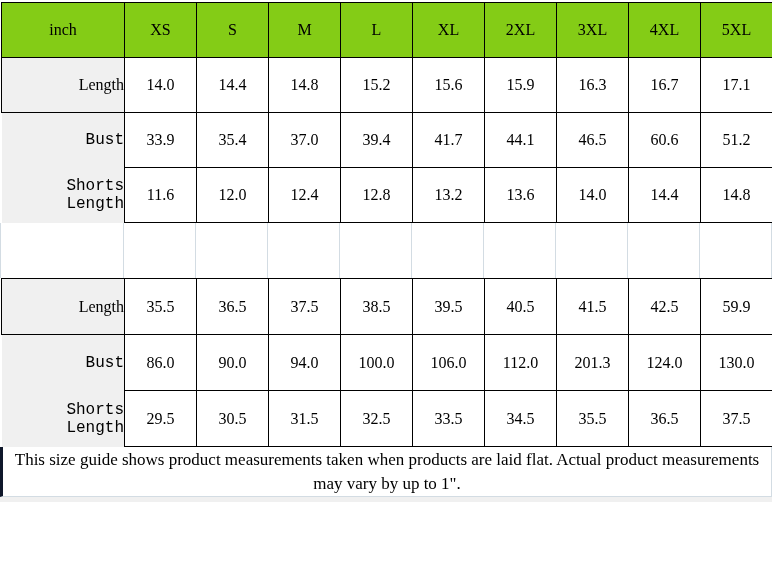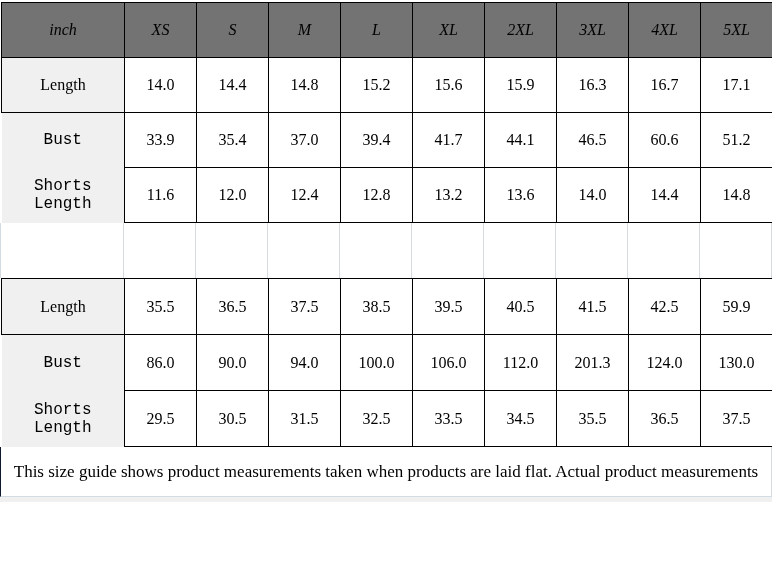--- a/index.html
+++ b/index.html
@@ -15,36 +15,36 @@
     width:769px; margin-left:1px;
   }
   .c-label { width:123px; }
   .c-size  { width:72px;  }
   table.size th, table.size td {
     border:1.5px solid #000000;
     text-align:center; vertical-align:middle;
     font-size:16px; font-weight:normal; padding:0;
     background:#ffffff;
   }
-  table.size th { background:#737373;font-style:italic; }
-  table.size td.lbl { background:#f0f0f0; }
+  table.size th { background:#84cc16; }
+  table.size td.lbl { background:#f0f0f0;text-align:right; }
   
   table.size td.nob { border:none;font-family:Liberation Mono, monospace; }
   .t1 th, .t1 td { height:54px; }
   .t2 th, .t2 td { height:55px; }
   .t1 { margin-top:2px; }
 
   .gap { height:55px; display:flex; border-left:1px solid #d3dce3; background:#ffffff; }
   .gap .gcell { border-right:1px solid #d3dce3; box-sizing:border-box; height:100%; }
   .gap .g-label { width:123px; }
   .gap .g-size  { width:72px;  }
 
   .footer {
     height:50px; box-sizing:border-box;
-    border-left:1px solid #0f172a; border-right:1px solid #d3dce3;
+    border-left:3px solid #0f172a; border-right:1px solid #d3dce3;
     border-bottom:1px solid #d3dce3;
     display:flex; flex-direction:column; align-items:center; justify-content:center;
     text-align:center; font-size:17px; line-height:24px; background:#ffffff;
   }
   .strip { height:5px; background:#f0f0f0; }
 </style>
 </head>
 <body>
 
 <div class="wrap">
@@ -175,16 +175,17 @@
       <td>34.5</td>
       <td>35.5</td>
       <td>36.5</td>
       <td>37.5</td>
     </tr>
   </tbody>
     </table>
 
   <div class="footer">
     <div>This size guide shows product measurements taken when products are laid flat. Actual product measurements</div>
+    <div>may vary by up to 1".</div>
   </div>
   <div class="strip"></div>
 
 </div>
 
 </body></html>

